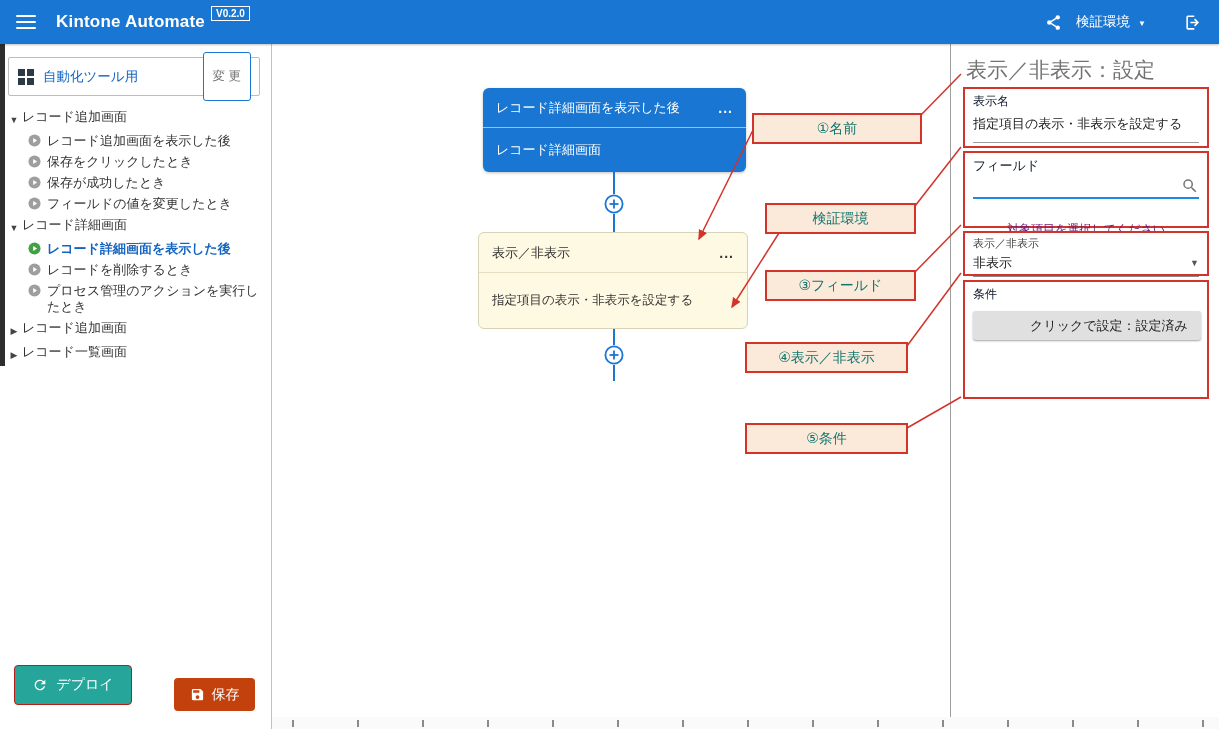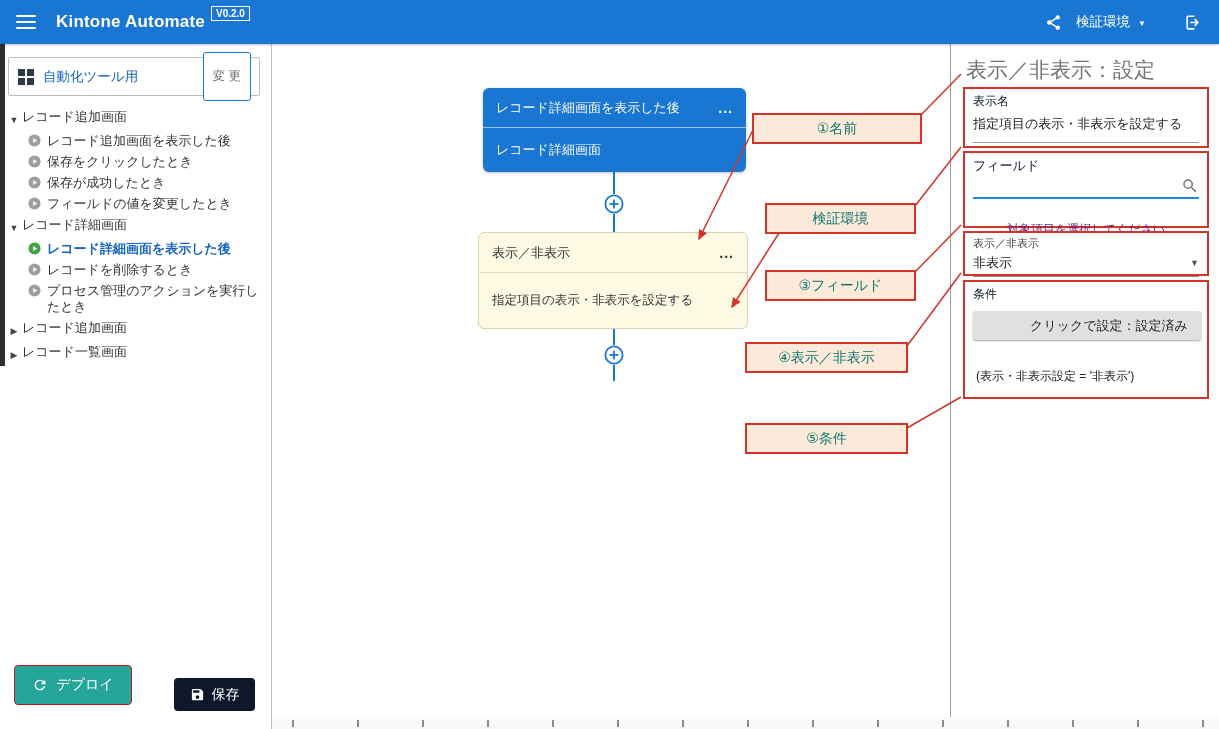--- a/index.html
+++ b/index.html
@@ -36,21 +36,21 @@
   .tree-row { display:flex; align-items:flex-start; padding:2.5px 0; line-height:16px; cursor:pointer; }
   .tree-caret { display:inline-block; width:16px; font-size:9px; color:#444; padding-top:3px; text-align:center; flex:none; }
   .tree-row.item { padding-left:22px; }
   .node-icon { width:13px; height:13px; margin:1.5px 6px 0 0; flex:none; display:inline-flex; }
   .tree-label { flex:1; }
   .tree-row.active .tree-label { color:#1565C0; font-weight:bold; }
   .deploy-btn { position:absolute; left:14px; bottom:24px; width:118px; height:40px; background:#26A69A;
                 border:1px solid #b91c1c; border-radius:4px; color:#fff; font-size:14px;
                 display:flex; align-items:center; justify-content:center; gap:8px; cursor:pointer;
                 font-family:inherit; }
-  .save-btn { position:absolute; left:174px; bottom:18px; width:81px; height:33px; background:#0f172a;
+  .save-btn { position:absolute; left:174px; bottom:18px; width:81px; height:33px; background:#c2410c;
               border:none; border-radius:4px; color:#fff; font-size:14px;
               display:flex; align-items:center; justify-content:center; gap:7px; cursor:pointer;
               font-family:inherit; }
 
   
   .canvas { position:absolute; left:272px; top:44px; width:678px; height:674px; background:#fff; }
   .node { position:absolute; border-radius:6px; font-size:13px; }
   .node-head { height:40px; display:flex; align-items:center; padding:0 13px; }
   .node-menu { margin-left:auto; font-weight:bold; letter-spacing:1px; font-size:14px; cursor:pointer; }
   .node-body { display:flex; align-items:center; padding:0 13px; }
@@ -343,21 +343,20 @@
     <div class="lbl">表示／非表示</div>
     <div class="val-row">
       <span class="val">非表示</span>
       <span class="sel-caret">▼</span>
     </div>
   </div>
 
   <div class="fg fg-cond">
     <div class="lbl-blue">条件</div>
     <button class="cond-btn">クリックで設定：設定済み</button>
-    <div class="cond-summary">(表示・非表示設定 = '非表示')</div>
   </div>
 
   <div class="panel-links">
     <a>キャンセル</a>
     <a>更新</a>
   </div>
 </div>
 
 <div class="bottom-strip">
   <div class="ticks"></div>

